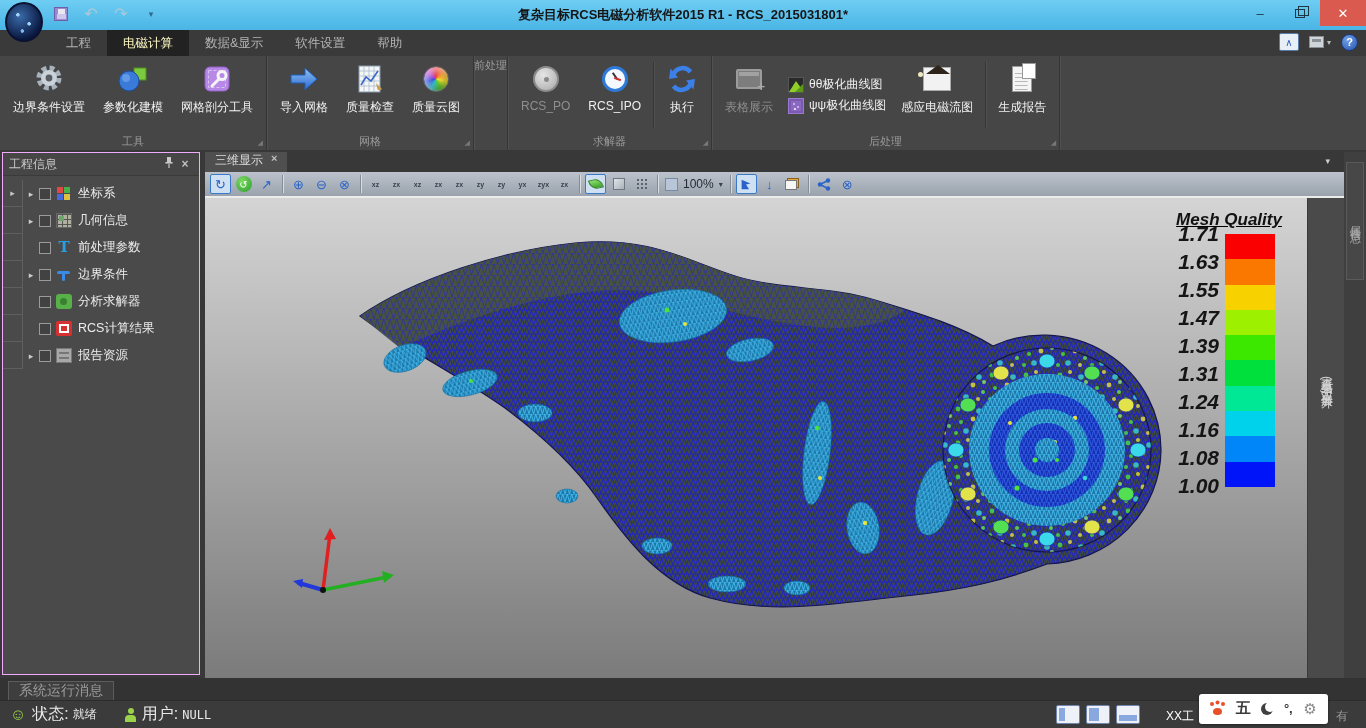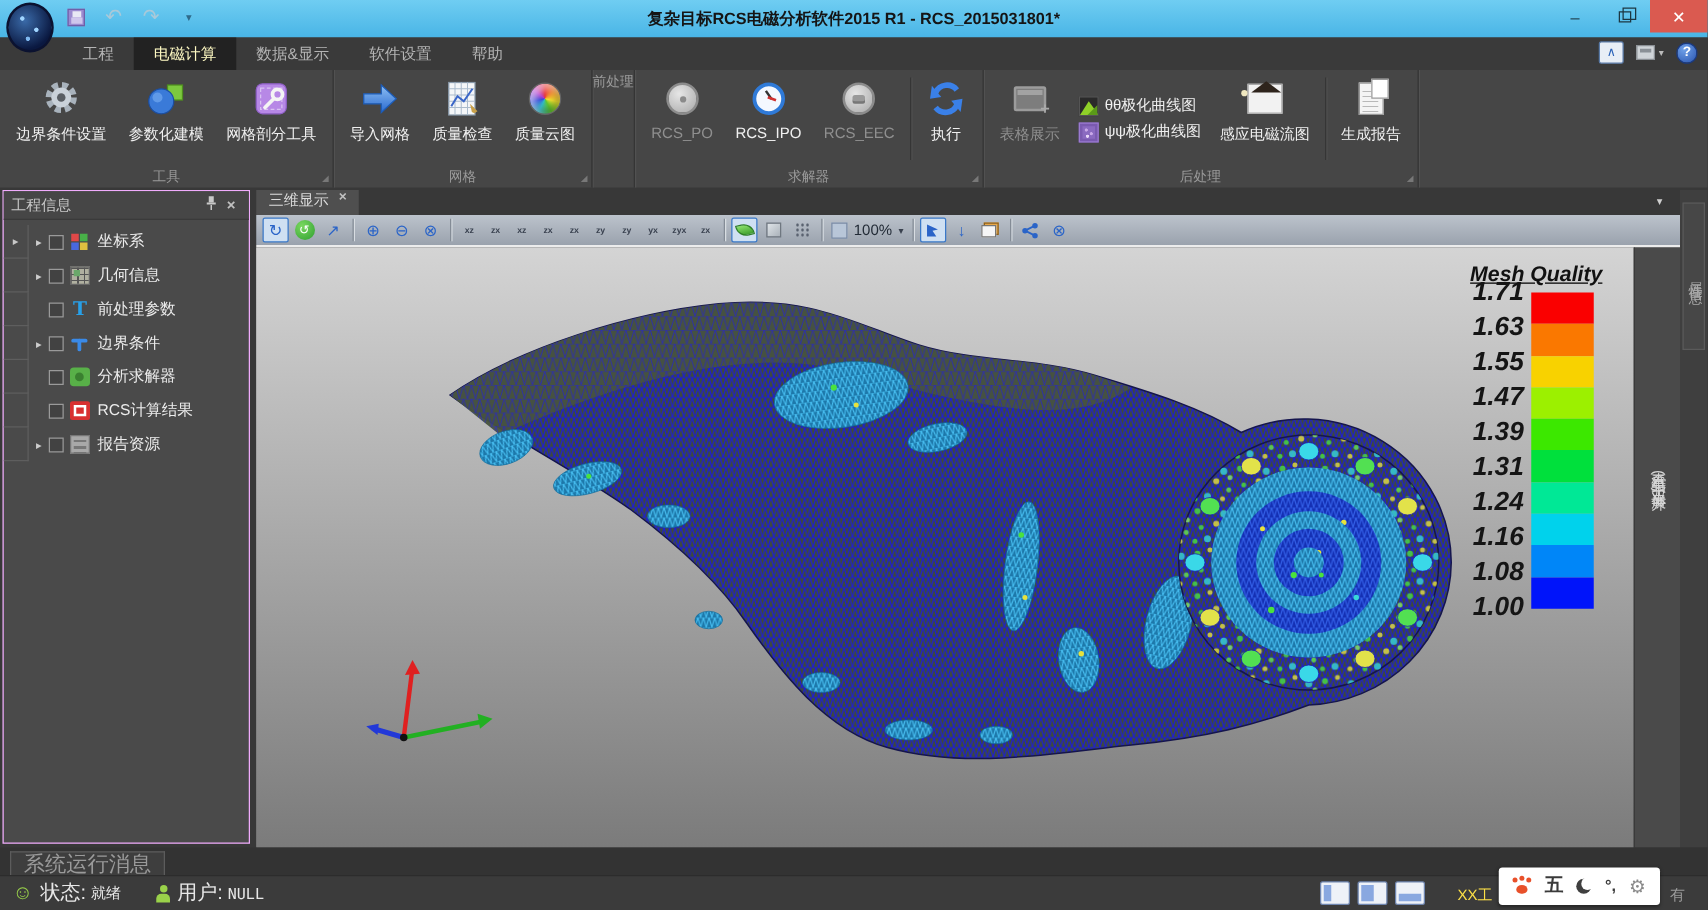--- a/index.html
+++ b/index.html
@@ -175,38 +175,38 @@
   .results-band span { position:absolute; top:170px; left:10px; writing-mode:vertical-rl;
     color:#d6d6d6; font-size:12px; letter-spacing:2px; }
   .right-strip { position:absolute; left:1344px; top:152px; width:22px; height:526px; background:#3f3f3f; }
   .prop-tab { margin:10px auto 0 auto; width:18px; height:118px; border:1px solid #5a5a5a; background:#474747;
     display:flex; align-items:center; justify-content:center; }
   .prop-tab span { writing-mode:vertical-rl; color:#a8a8a8; font-size:11px; letter-spacing:2px; }
 
   
   .bottom-tabs { position:absolute; left:0; top:678px; width:1366px; height:22px; background:#333; }
   .msg-tab { position:absolute; left:8px; top:3px; height:19px; padding:0 10px; background:#3e3e3e;
-    border:1px solid #5c5c5c; border-bottom:none; color:#9a9a9a; font-size:17px; display:flex; align-items:center; }
+    border:1px solid #5c5c5c; border-bottom:none; color:#9a9a9a; font-size:14px; display:flex; align-items:center; }
   .statusbar { position:absolute; left:0; top:700px; width:1366px; height:28px; background:#3b3b3b;
     border-top:1px solid #2c2c2c; display:flex; align-items:center; padding:0 10px; }
   .smiley { color:#9ad24a; font-size:16px; margin-right:6px; }
   .sb-text { color:#e8e8e8; font-size:16px; }
   .sb-val { color:#e8e8e8; font-size:12px; margin-left:4px; }
   .mono { font-family:"DejaVu Sans Mono", monospace; }
   .person { width:11px; height:14px; position:relative; margin:0 6px 0 28px; }
   .person::before { content:""; position:absolute; left:3px; top:0; width:6px; height:6px; border-radius:50%; background:#9ad24a; }
   .person::after { content:""; position:absolute; left:0; bottom:0; width:11px; height:7px; border-radius:4px 4px 0 0; background:#9ad24a; }
   .sb-right { margin-left:auto; display:flex; align-items:center; }
   .laybtn { width:24px; height:19px; background:#eef2f8; border:1px solid #6f86b0; border-radius:2px; margin-left:6px; position:relative; }
   .laybtn::after { content:""; position:absolute; background:#89a8e0; }
   .lay-left::after  { left:2px; top:2px; bottom:2px; width:6px; }
   .lay-left2::after { left:2px; top:2px; bottom:2px; width:10px; }
   .lay-bottom::after{ left:2px; right:2px; bottom:2px; height:6px; }
   .copy { position:relative; width:190px; height:28px; margin-left:26px; }
-  .copy .cl { position:absolute; left:0; top:7px; color:#fde047; font-size:12px; }
+  .copy .cl { position:absolute; left:0; top:7px; color:#ffffff; font-size:12px; }
   .copy .cr { position:absolute; right:8px; top:7px; color:#9a9a9a; font-size:12px; }
   .ime { position:absolute; left:33px; top:-7px; width:129px; height:30px; background:#fff; border-radius:3px;
     box-shadow:0 1px 3px rgba(0,0,0,.4); display:flex; align-items:center; justify-content:space-around; padding:0 6px; z-index:40; }
   .ime-wubi { font-size:15px; color:#3a3a3a; font-weight:bold; }
   .ime-punct { font-size:13px; color:#3a3a3a; font-weight:bold; }
   .ime-gear { font-size:15px; color:#8a8a8a; }
   .paw { width:15px; height:13px; position:relative; }
   .paw::before { content:""; position:absolute; left:3px; bottom:0; width:9px; height:7px; border-radius:50% 50% 45% 45%; background:#e8502a; }
   .paw::after { content:""; position:absolute; left:0px; top:0px; width:4px; height:4px; border-radius:50%; background:#e8502a;
     box-shadow:5.5px -1.5px 0 #e8502a, 11px 0 0 #e8502a; }
@@ -357,26 +357,20 @@
         <div class="ric">
             <span class="ic-graycircle"></span>
           </div>
         <div class="rlabel">RCS_PO</div>
       </div>
       <div class="rbtn">
         <div class="ric">
             <span class="ic-clock"></span>
           </div>
         <div class="rlabel">RCS_IPO</div>
-      </div>
-      <div class="rbtn disabled">
-        <div class="ric">
-            <span class="ic-graycircle ic-port"></span>
-          </div>
-        <div class="rlabel">RCS_EEC</div>
       </div>
       <div class="vsep-in"></div>
       <div class="rbtn">
         <div class="ric">
           <svg class="svg32" viewBox="0 0 32 32">
               <path d="M24.5,9 A10,10 0 0 0 7.5,11" stroke="#3a80e8" stroke-width="4.5" fill="none"></path>
               <polygon points="4.5,5.5 12,14.5 3,16" fill="#3a80e8"></polygon>
               <path d="M7.5,23 A10,10 0 0 0 24.5,21" stroke="#3a80e8" stroke-width="4.5" fill="none"></path>
               <polygon points="27.5,26.5 20,17.5 29,16" fill="#3a80e8"></polygon>
             </svg>

